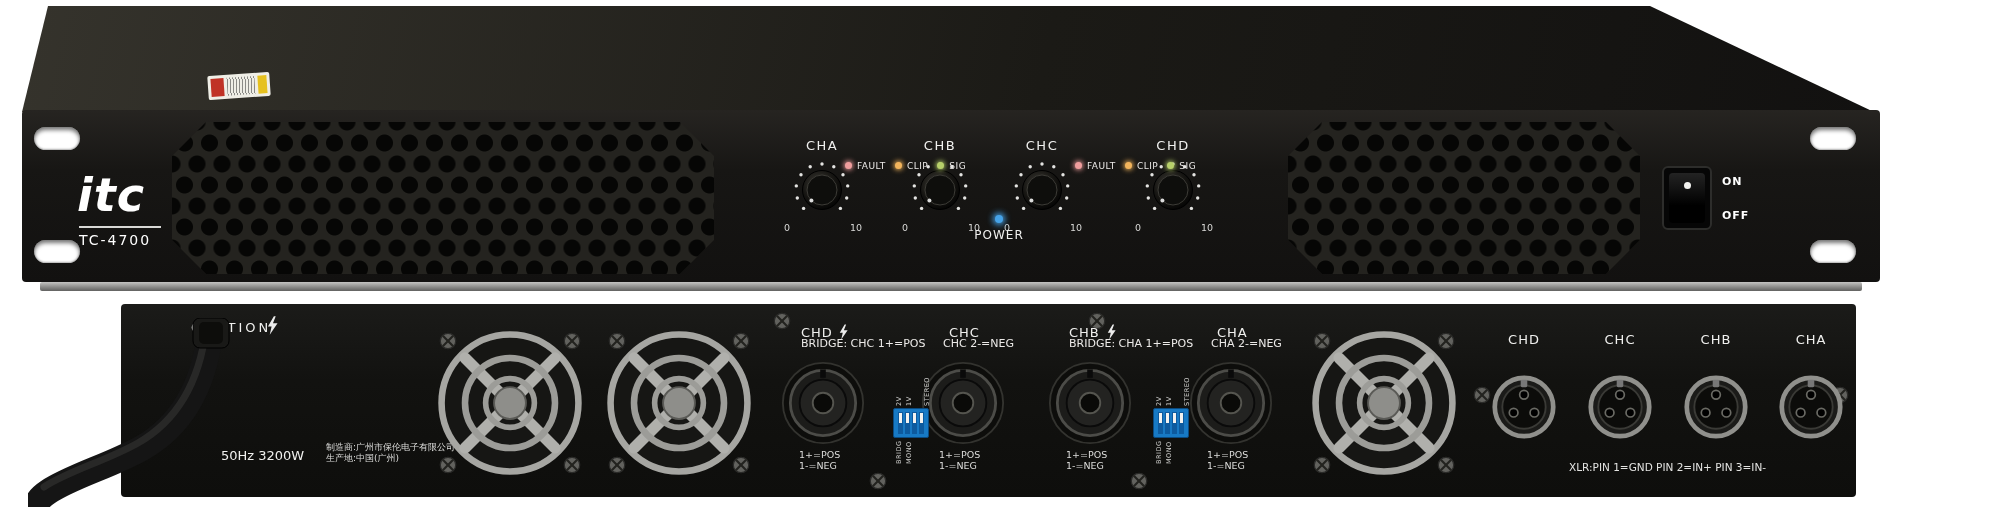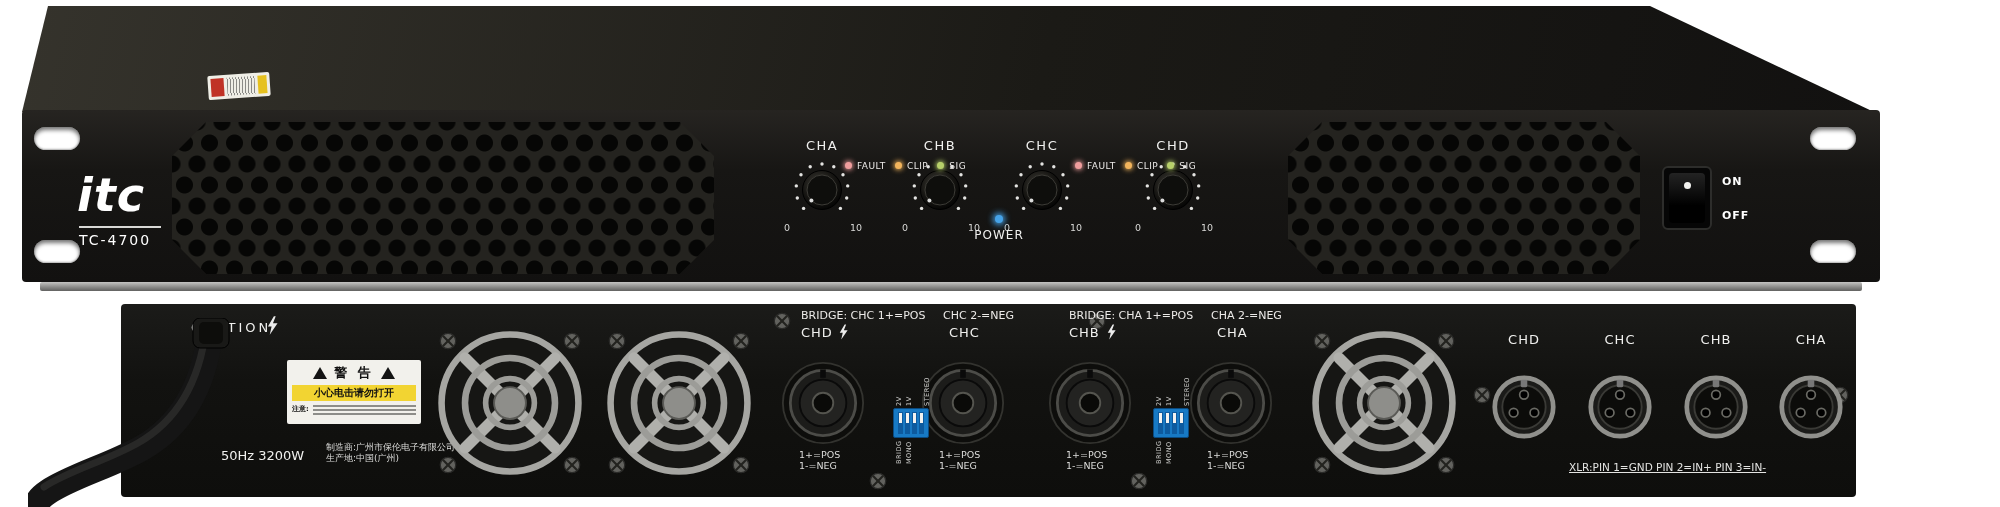--- a/index.html
+++ b/index.html
@@ -57,30 +57,30 @@
     padding:4px 5px;box-sizing:border-box;display:flex;flex-direction:column;gap:3px;}
   .warn-r1{display:flex;align-items:center;justify-content:center;gap:7px;}
   .tri{width:0;height:0;border-left:7px solid transparent;border-right:7px solid transparent;border-bottom:12px solid #141414;}
   .warn-title{font-size:13px;font-weight:bold;color:#111;letter-spacing:3px;}
   .warn-sub{background:#f2d432;text-align:center;font-size:10px;font-weight:bold;color:#111;padding:1px 0;}
   .warn-r3{display:flex;gap:4px;align-items:flex-start;}
   .warn-note{font-size:7px;font-weight:bold;color:#111;flex:none;}
   .warn-lines{display:flex;flex-direction:column;gap:2px;flex:1;padding-top:1px;}
   .warn-lines div{height:2px;background:#8d8d89;}
   .mfg{left:205px;top:138px;font-size:9px;line-height:11px;color:#dcdcda;}
-  .br-txt{font-size:11px;color:#eceae8;}
+  .br-txt{font-size:11px;color:#eceae8;margin-top:28px;}
   .conn-lb{font-size:13px;letter-spacing:1px;color:#f0f0ee;}
   .pins{font-size:9.5px;line-height:11px;color:#dcdcda;}
   .dip{width:36px;height:30px;background:#1779c4;border:1px solid #0a4a80;border-radius:2px;
     box-sizing:border-box;display:flex;gap:2px;padding:3px 4px;}
   .dip-sw{flex:1;background:#0d5a9e;position:relative;}
   .dip-sw::after{content:'';position:absolute;top:1px;left:1px;right:1px;height:10px;background:#f2f2f0;}
   .vlb{writing-mode:vertical-rl;transform:rotate(180deg);font-size:6.5px;color:#d4d4d2;letter-spacing:.5px;}
   .xlr-lb{width:40px;text-align:center;font-size:13px;letter-spacing:1px;color:#f0f0ee;}
-  .xlr-note{font-size:10.5px;color:#e4e4e2;text-decoration:underline;}
+  .xlr-note{font-size:10.5px;color:#e4e4e2;}
   .cable{z-index:5;}
   svg.icon{display:block;}
 </style>
 </head>
 <body>
 
 <div class="scene">
 
   <svg width="0" height="0" style="position:absolute">
     <defs>
@@ -247,36 +247,20 @@
   <div class="rail abs"></div>
 
   <div class="rear abs">
 
     <span class="r-caution abs">CAUTION</span>
     <svg class="icon abs" style="left:146px;top:12px;width:11px;height:19px">
         <use href="#sym-bolt"></use>
       </svg>
     <span class="r-rating abs">50Hz 3200W</span>
 
-    <div class="warn abs">
-      <div class="warn-r1">
-        <span class="tri"></span>
-        <span class="warn-title">警 告</span>
-        <span class="tri"></span>
-      </div>
-      <div class="warn-sub">小心电击请勿打开</div>
-      <div class="warn-r3">
-        <span class="warn-note">注意:</span>
-        <div class="warn-lines">
-            <div></div>
-            <div></div>
-            <div></div>
-          </div>
-      </div>
-    </div>
     <div class="mfg abs">
       <div>制造商:广州市保伦电子有限公司</div>
       <div>生产地:中国(广州)</div>
     </div>
 
     <svg class="icon abs" style="left:314px;top:24px;width:150px;height:150px">
         <use href="#sym-fan"></use>
       </svg>
     <svg class="icon abs" style="left:483px;top:24px;width:150px;height:150px">
         <use href="#sym-fan"></use>

